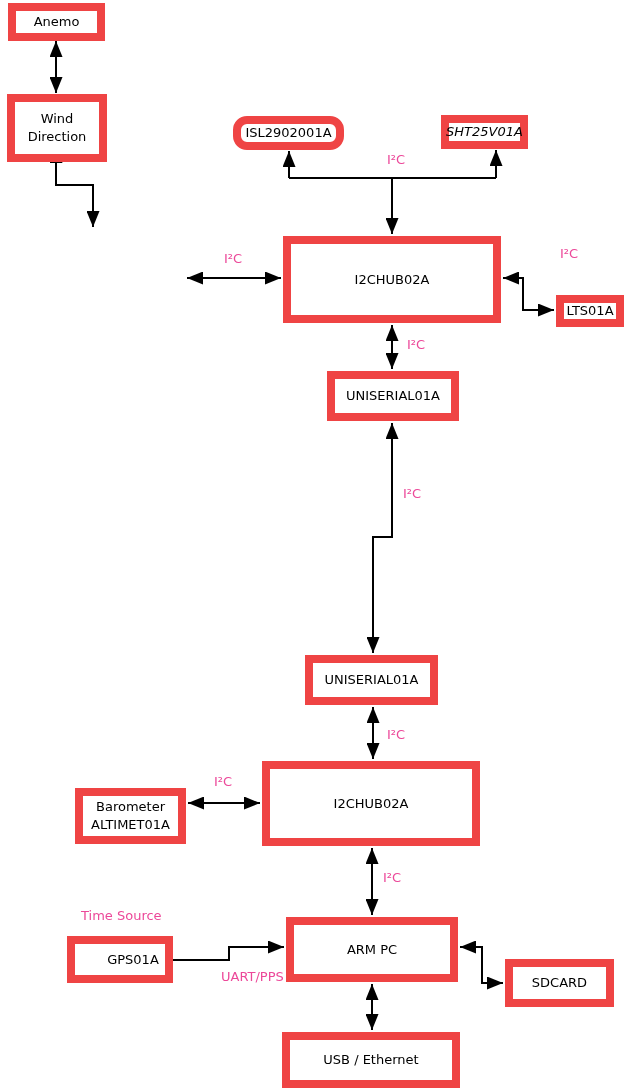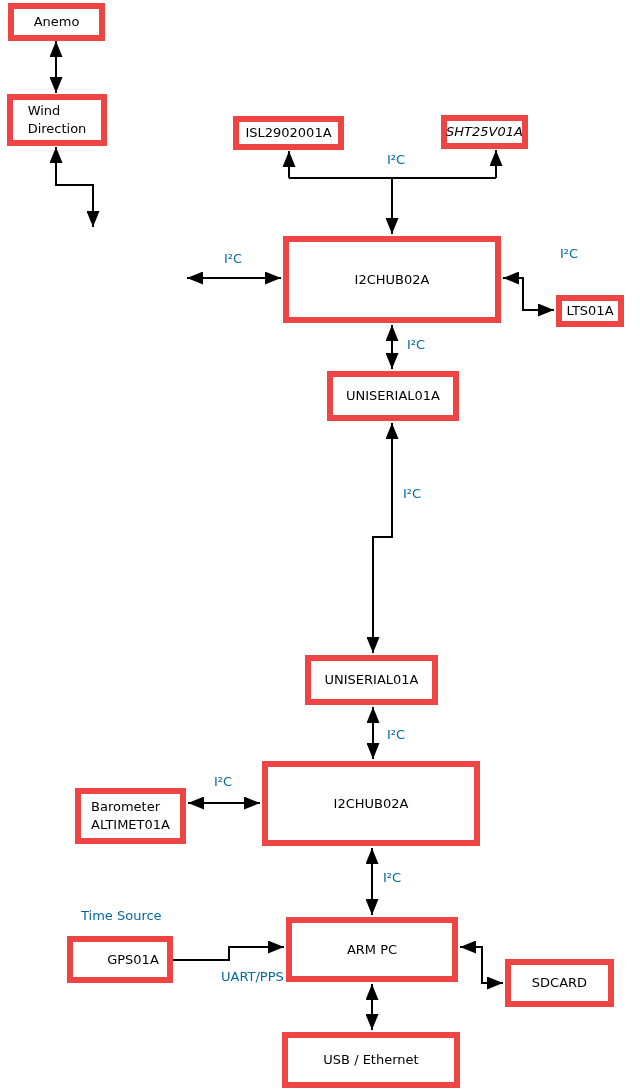--- a/index.html
+++ b/index.html
@@ -24,35 +24,36 @@
   }
   .connectors path.wire {
     fill: none;
     stroke: #000000;
     stroke-width: 2;
   }
   .node {
     position: absolute;
     box-sizing: border-box;
     background: #ffffff;
-    border: 6px solid #ef4444;
+    border: 8px solid #ef4444;
     display: flex;
     align-items: center;
     justify-content: center;
+    text-align: center;
   }
   .node-label {
     font-size: 13px;
     line-height: 1.35;
     color: #000000;
     white-space: pre-line;
   }
   .edge-label {
     position: absolute;
     font-size: 13px;
-    color: #0369a1;
+    color: #ec4899;
     white-space: nowrap;
   }
 </style>
 </head>
 <body>
 
 <div class="canvas">
 
   <svg class="connectors" width="640" height="1089" viewBox="0 0 640 1089" xmlns="http://www.w3.org/2000/svg">
     <defs>
@@ -80,25 +81,25 @@
     <path class="wire" d="M188,803 H260" marker-start="url(#as)" marker-end="url(#ae)"></path>
     <path class="wire" d="M372,848 V915" marker-start="url(#as)" marker-end="url(#ae)"></path>
     <path class="wire" d="M173,960 H229 V947 H284" marker-end="url(#ae)"></path>
     <path class="wire" d="M460,947 H482 V983 H503" marker-start="url(#as)" marker-end="url(#ae)"></path>
     <path class="wire" d="M372,984 V1030" marker-start="url(#as)" marker-end="url(#ae)"></path>
   </svg>
 
   <div class="node" style="left:8px;   top:3px;    width:97px;  height:38px;">
     <span class="node-label">Anemo</span>
   </div>
-  <div class="node" style="left:7px;   top:94px;   width:100px; height:52px;">
+  <div class="node" style="left:7px;   top:94px;   width:100px; height:68px;">
     <span class="node-label">Wind
 Direction</span>
   </div>
-  <div class="node" style="left:233px; top:116px;  width:111px; height:34px;">
+  <div class="node" style="left:233px; top:116px;  width:111px; height:34px;border-radius:14px;">
     <span class="node-label">ISL2902001A</span>
   </div>
   <div class="node" style="left:441px; top:115px;  width:87px; height:34px;font-style:italic;">
     <span class="node-label">SHT25V01A</span>
   </div>
   <div class="node" style="left:283px; top:236px;  width:218px; height:87px;">
     <span class="node-label">I2CHUB02A</span>
   </div>
   <div class="node" style="left:556px; top:295px;  width:68px;  height:32px;">
     <span class="node-label">LTS01A</span>

